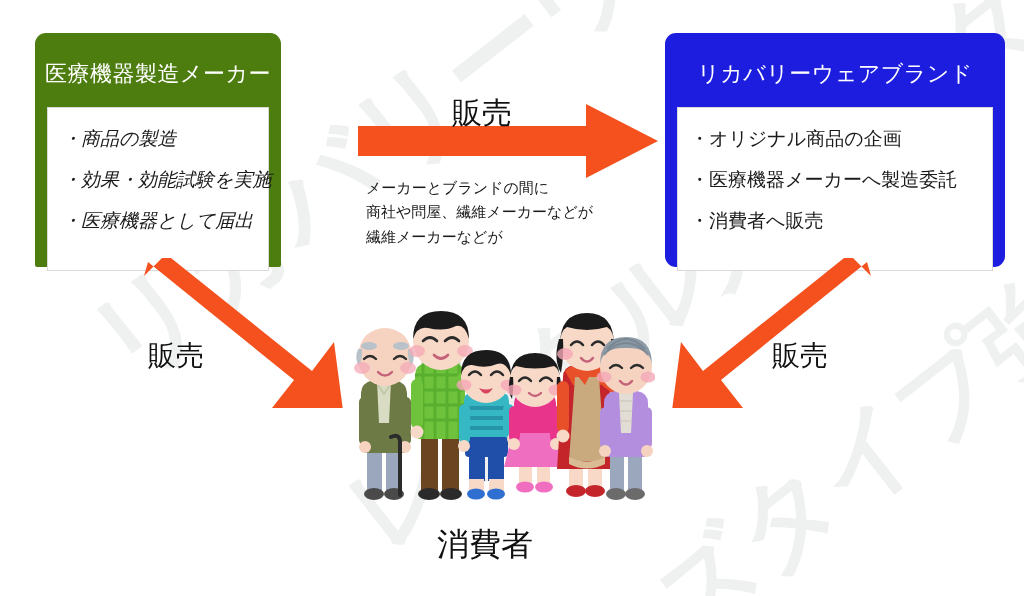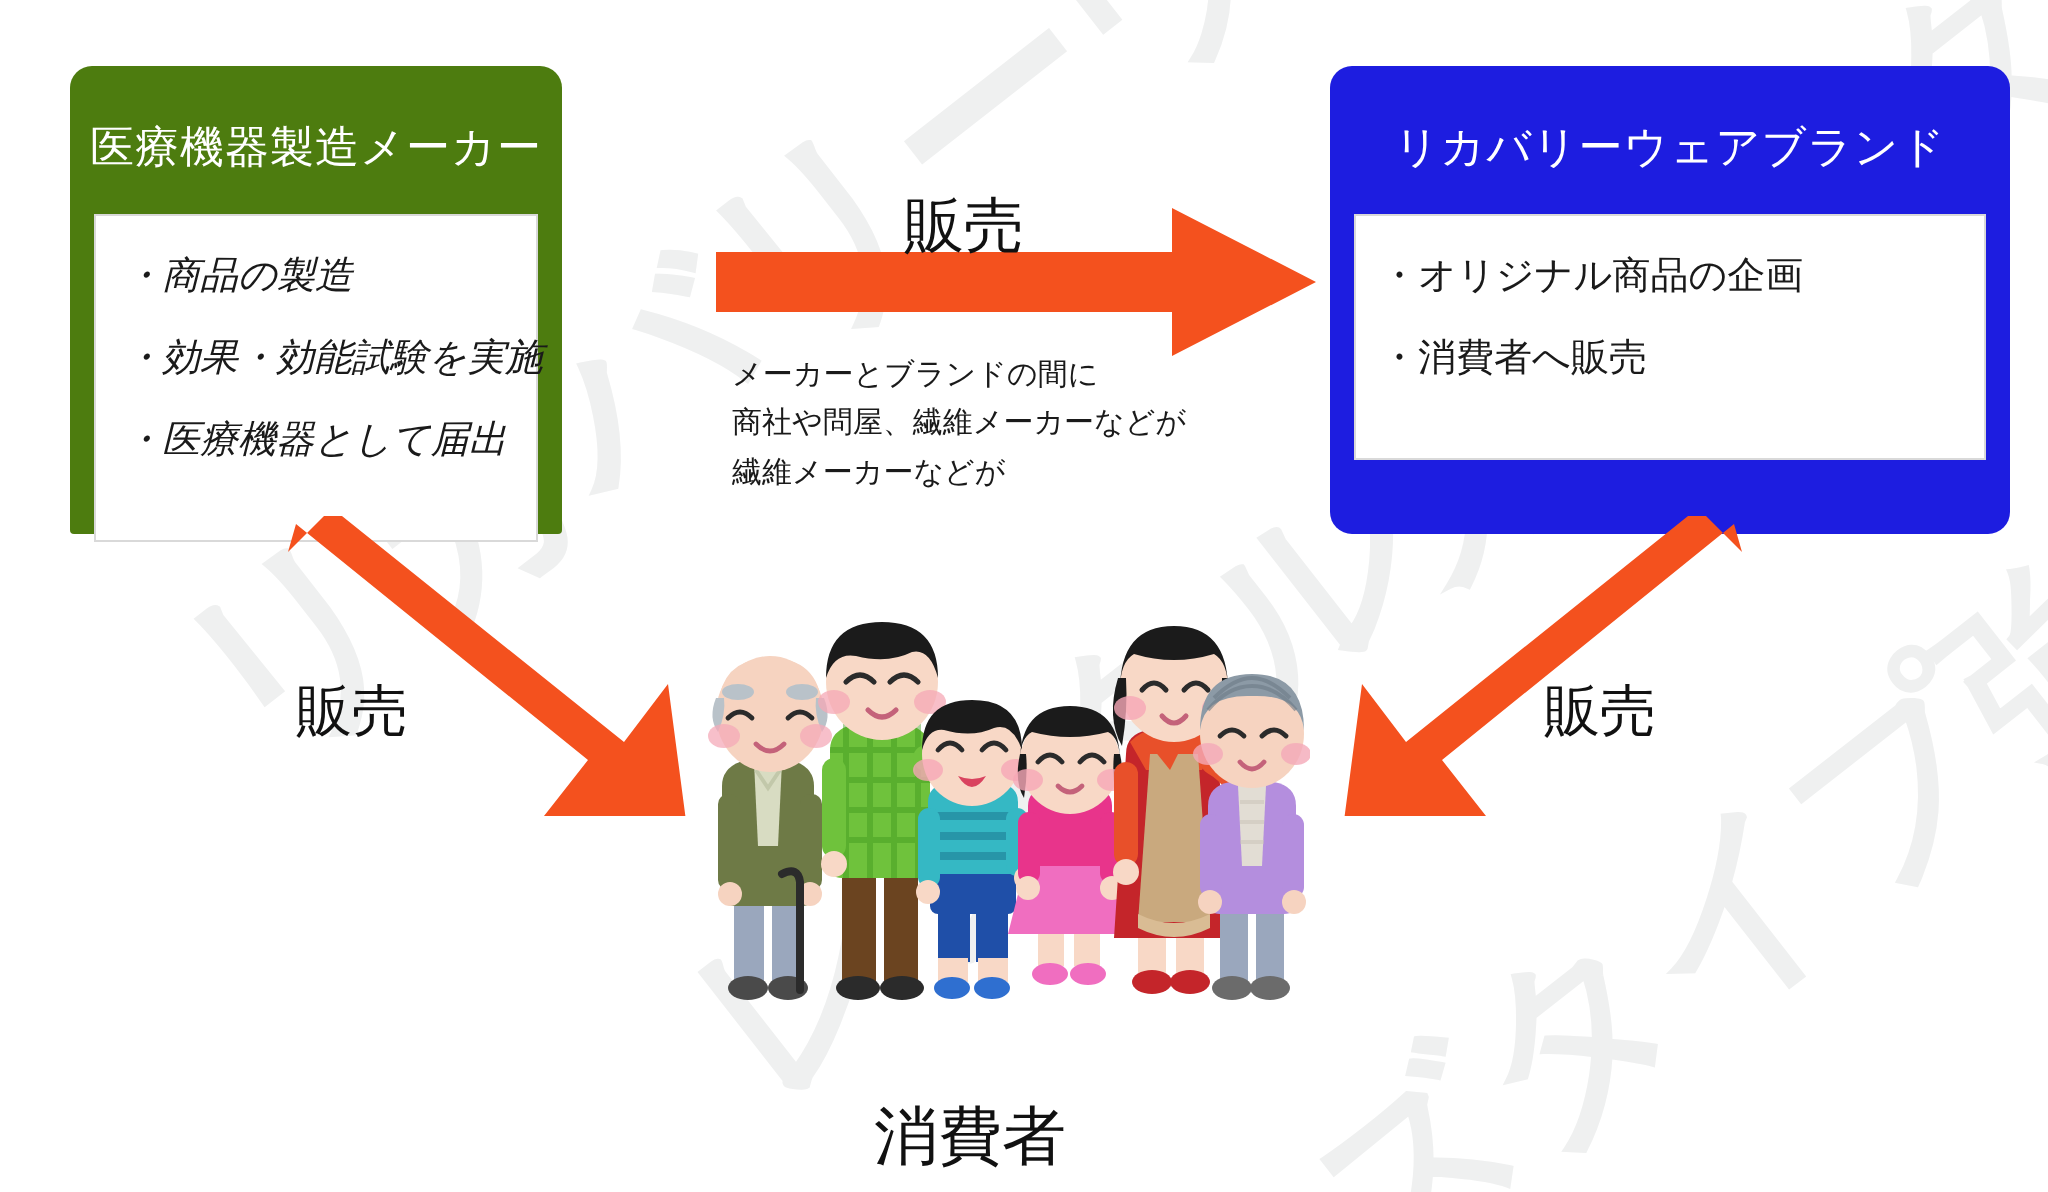--- a/index.html
+++ b/index.html
@@ -70,21 +70,21 @@
 
   
   .lbl {
     position: absolute; z-index: 5;
     color: #111111;
     white-space: nowrap;
   }
   #lbl-sell-top   { left: 452px; top: 93px;  font-size: 30px; }
   #lbl-sell-left  { left: 148px; top: 337px; font-size: 28px; }
   #lbl-sell-right { left: 772px; top: 337px; font-size: 28px; }
-  #lbl-consumer   { left: 437px; top: 547px; font-size: 32px; text-align: right; }
+  #lbl-consumer   { left: 437px; top: 523px; font-size: 32px; text-align: right; }
 
   #note {
     position: absolute; left: 366px; top: 176px; z-index: 5;
     font-size: 15px; color: #1a1a1a; line-height: 1.62;
     white-space: nowrap;
   }
 
   
   #family { position: absolute; left: 345px; top: 305px; z-index: 4; }
 </style>
@@ -105,20 +105,21 @@
       <div class="bullet">・商品の製造</div>
       <div class="bullet">・効果・効能試験を実施</div>
       <div class="bullet">・医療機器として届出</div>
     </div>
   </div>
 
   <div class="box" id="box-brand">
     <div class="box-title">リカバリーウェアブランド</div>
     <div class="box-body">
       <div class="bullet">・オリジナル商品の企画</div>
+      <div class="bullet">・医療機器メーカーへ製造委託</div>
       <div class="bullet">・消費者へ販売</div>
     </div>
   </div>
 
   <svg class="arrow" id="arrow-h" width="300" height="74" viewBox="0 0 300 74">
     <polygon points="0,22 228,22 228,0 300,37 228,74 228,52 0,52" fill="#f4511e"></polygon>
   </svg>
 
   <svg class="arrow" id="arrow-dl" width="220" height="150" viewBox="0 0 220 150">
     <polygon points="0,8 22,-14 168,103 190,74 200,150 128,140 150,112 4,-6" fill="#f4511e" transform="translate(4,10)"></polygon>

